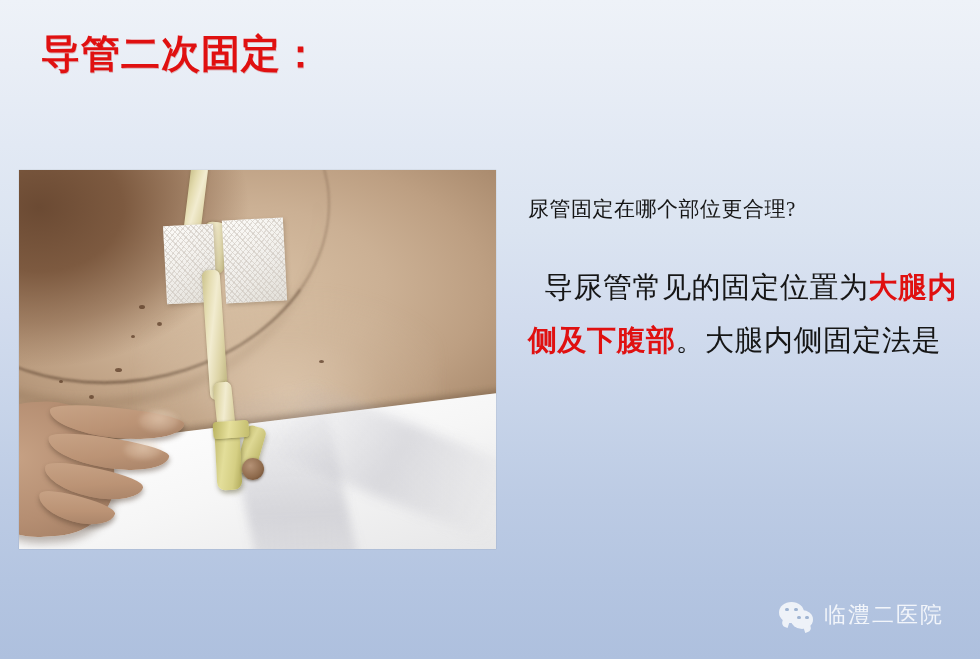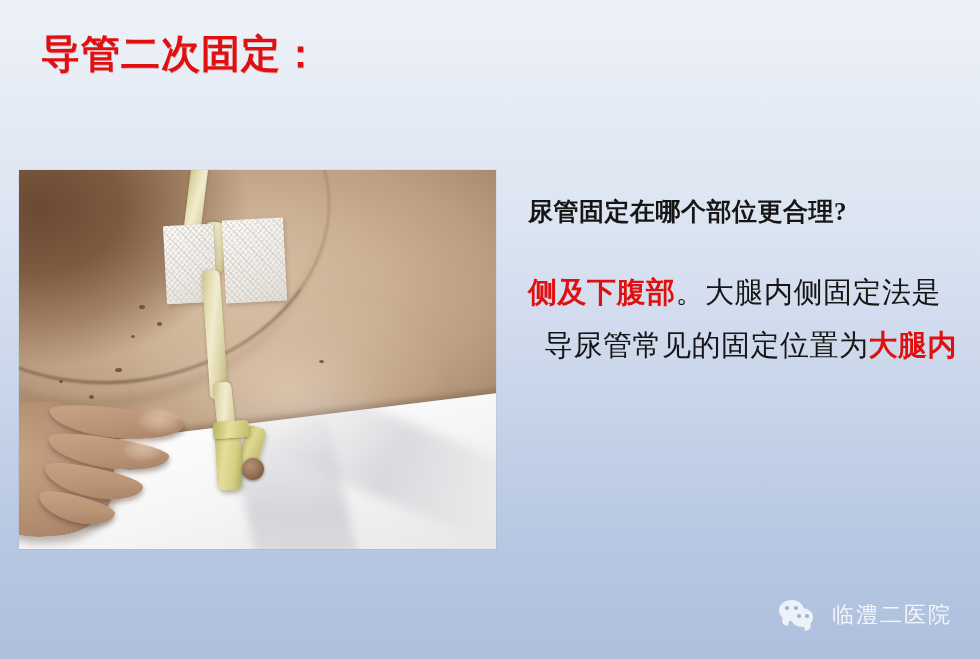--- a/index.html
+++ b/index.html
@@ -192,46 +192,45 @@
   }
 
   
   #text-block {
     position: absolute;
     left: 528px;
     top: 196px;
     width: 440px;
   }
   #question {
-    font-size: 25px;
+    font-size: 21px;
     color: #161616;
     line-height: 1.25;
     letter-spacing: 0.5px;
     white-space: nowrap;
-    font-weight: bold;
   }
   #paragraph {
     margin-top: 39px;
     font-size: 29px;
     color: #161616;
     line-height: 53px;
     letter-spacing: 0.5px;
   }
   #paragraph .ln { white-space: nowrap; display: block; }
   #paragraph .ln.indent { padding-left: 16px; }
   .hl { color: #e01010; font-weight: bold; }
 
   
   #footer-logo {
     position: absolute;
     left: 779px;
     top: 600px;
     display: flex;
-    align-items: flex-start;
-    gap: 17px;
+    align-items: center;
+    gap: 9px;
   }
   #wechat-icon { position: relative; width: 36px; height: 27px; }
   #wechat-icon .bub {
     position: absolute;
     background: #eef2f8;
     border-radius: 50%;
   }
   #wechat-icon .big { left: 0; top: 0; width: 25px; height: 21px; }
   #wechat-icon .big:after {
     content: ""; position: absolute; left: 3px; bottom: -4px;
@@ -306,22 +305,22 @@
     <div class="layer finger" style="left:28px;top:268px;width:122px;height:30px;transform:rotate(9deg);"></div>
     <div class="layer finger" style="left:24px;top:298px;width:100px;height:29px;transform:rotate(12deg);"></div>
     <div class="layer finger" style="left:18px;top:326px;width:78px;height:26px;transform:rotate(15deg);"></div>
     <div class="layer finger-hl" style="left:120px;top:240px;width:40px;height:22px;"></div>
     <div class="layer finger-hl" style="left:105px;top:270px;width:38px;height:20px;"></div>
   </div>
 
   <div id="text-block">
     <div id="question">尿管固定在哪个部位更合理?</div>
     <div id="paragraph">
+      <span class="ln indent"><span>导尿管常见的固定位置为</span><span class="hl">大腿内</span></span>
       <span class="ln"><span class="hl">侧及下腹部</span><span>。大腿内侧固定法是</span></span>
-      <span class="ln indent"><span>导尿管常见的固定位置为</span><span class="hl">大腿内</span></span>
     </div>
   </div>
 
   <div id="footer-logo">
     <div id="wechat-icon">
       <div class="bub big"></div>
       <div class="bub small"></div>
       <div class="eye e1"></div>
       <div class="eye e2"></div>
       <div class="eye e3"></div>

